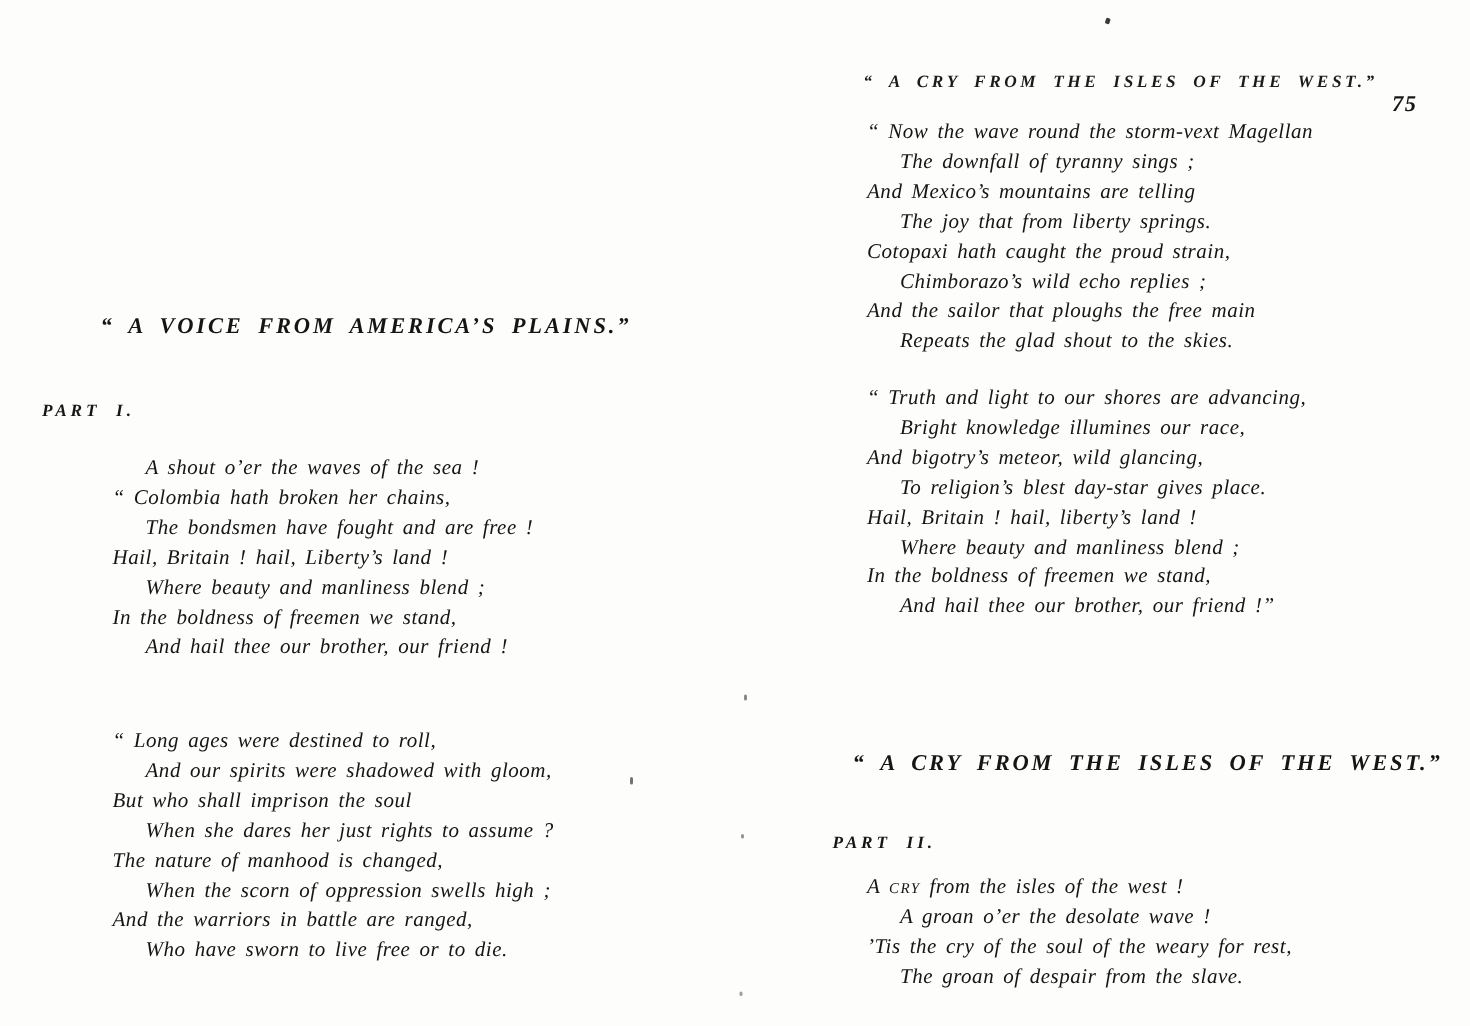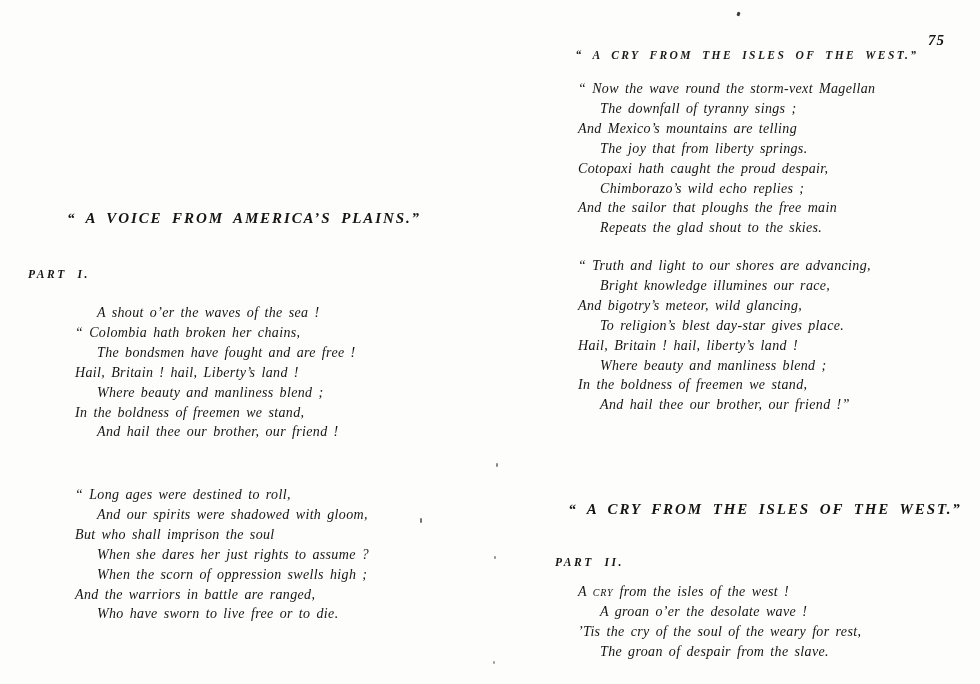--- a/index.html
+++ b/index.html
@@ -52,21 +52,21 @@
   .speck.s4 { left:420px; top:518px; width:2px; height:5px; background:#75726f; }
   .speck.s5 { left:493px; top:661px; width:2px; height:3px; background:#a09d9a; }
 
   
   #title-left   { left:28px;  top:210px; width:432px; }
   #part-1       { left:28px;  top:268px; width:432px; }
   #stanza-l1    { left:75px;  top:303px; }
   #stanza-l2    { left:75px;  top:485px; }
 
   #run-header   { left:47px;  top:49px;  width:420px; }
-  #page-num     { left:438px; top:32px; }
+  #page-num     { left:438px; top:62px; }
   #stanza-r1    { left:88px;  top:79px; }
   #stanza-r2    { left:88px;  top:256px; }
   #title-right  { left:65px;  top:501px; width:420px; }
   #part-2       { left:65px;  top:556px; width:420px; }
   #stanza-r3    { left:88px;  top:562px;margin-top:20px; }
 </style>
 </head>
 <body>
 
 <div class="sheet">
@@ -81,35 +81,36 @@
         <div class="poem-line">Hail, Britain !  hail, Liberty’s land !</div>
         <div class="poem-line indent">Where beauty and manliness blend ;</div>
         <div class="poem-line">In the boldness of freemen we stand,</div>
         <div class="poem-line indent">And hail thee our brother, our friend !</div>
       </div>
     <div class="poem" id="stanza-l2">
         <div class="poem-line">“ Long ages were destined to roll,</div>
         <div class="poem-line indent">And our spirits were shadowed with gloom,</div>
         <div class="poem-line">But who shall imprison the soul</div>
         <div class="poem-line indent">When she dares her just rights to assume ?</div>
+        <div class="poem-line">The nature of manhood is changed,</div>
         <div class="poem-line indent">When the scorn of oppression swells high ;</div>
         <div class="poem-line">And the warriors in battle are ranged,</div>
         <div class="poem-line indent">Who have sworn to live free or to die.</div>
       </div>
   </div>
 
   <div class="page right">
     <div class="running-header" id="run-header">“ A CRY FROM THE ISLES OF THE WEST.”</div>
     <div class="page-number" id="page-num">75</div>
     <div class="poem" id="stanza-r1">
         <div class="poem-line">“ Now the wave round the storm-vext Magellan</div>
         <div class="poem-line indent">The downfall of tyranny sings ;</div>
         <div class="poem-line">And Mexico’s mountains are telling</div>
         <div class="poem-line indent">The joy that from liberty springs.</div>
-        <div class="poem-line">Cotopaxi hath caught the proud despair,</div>
+        <div class="poem-line">Cotopaxi hath caught the proud strain,</div>
         <div class="poem-line indent">Chimborazo’s wild echo replies ;</div>
         <div class="poem-line">And the sailor that ploughs the free main</div>
         <div class="poem-line indent">Repeats the glad shout to the skies.</div>
       </div>
     <div class="poem" id="stanza-r2">
         <div class="poem-line">“ Truth and light to our shores are advancing,</div>
         <div class="poem-line indent">Bright knowledge illumines our race,</div>
         <div class="poem-line">And bigotry’s meteor, wild glancing,</div>
         <div class="poem-line indent">To religion’s blest day-star gives place.</div>
         <div class="poem-line">Hail, Britain !  hail, liberty’s land !</div>

